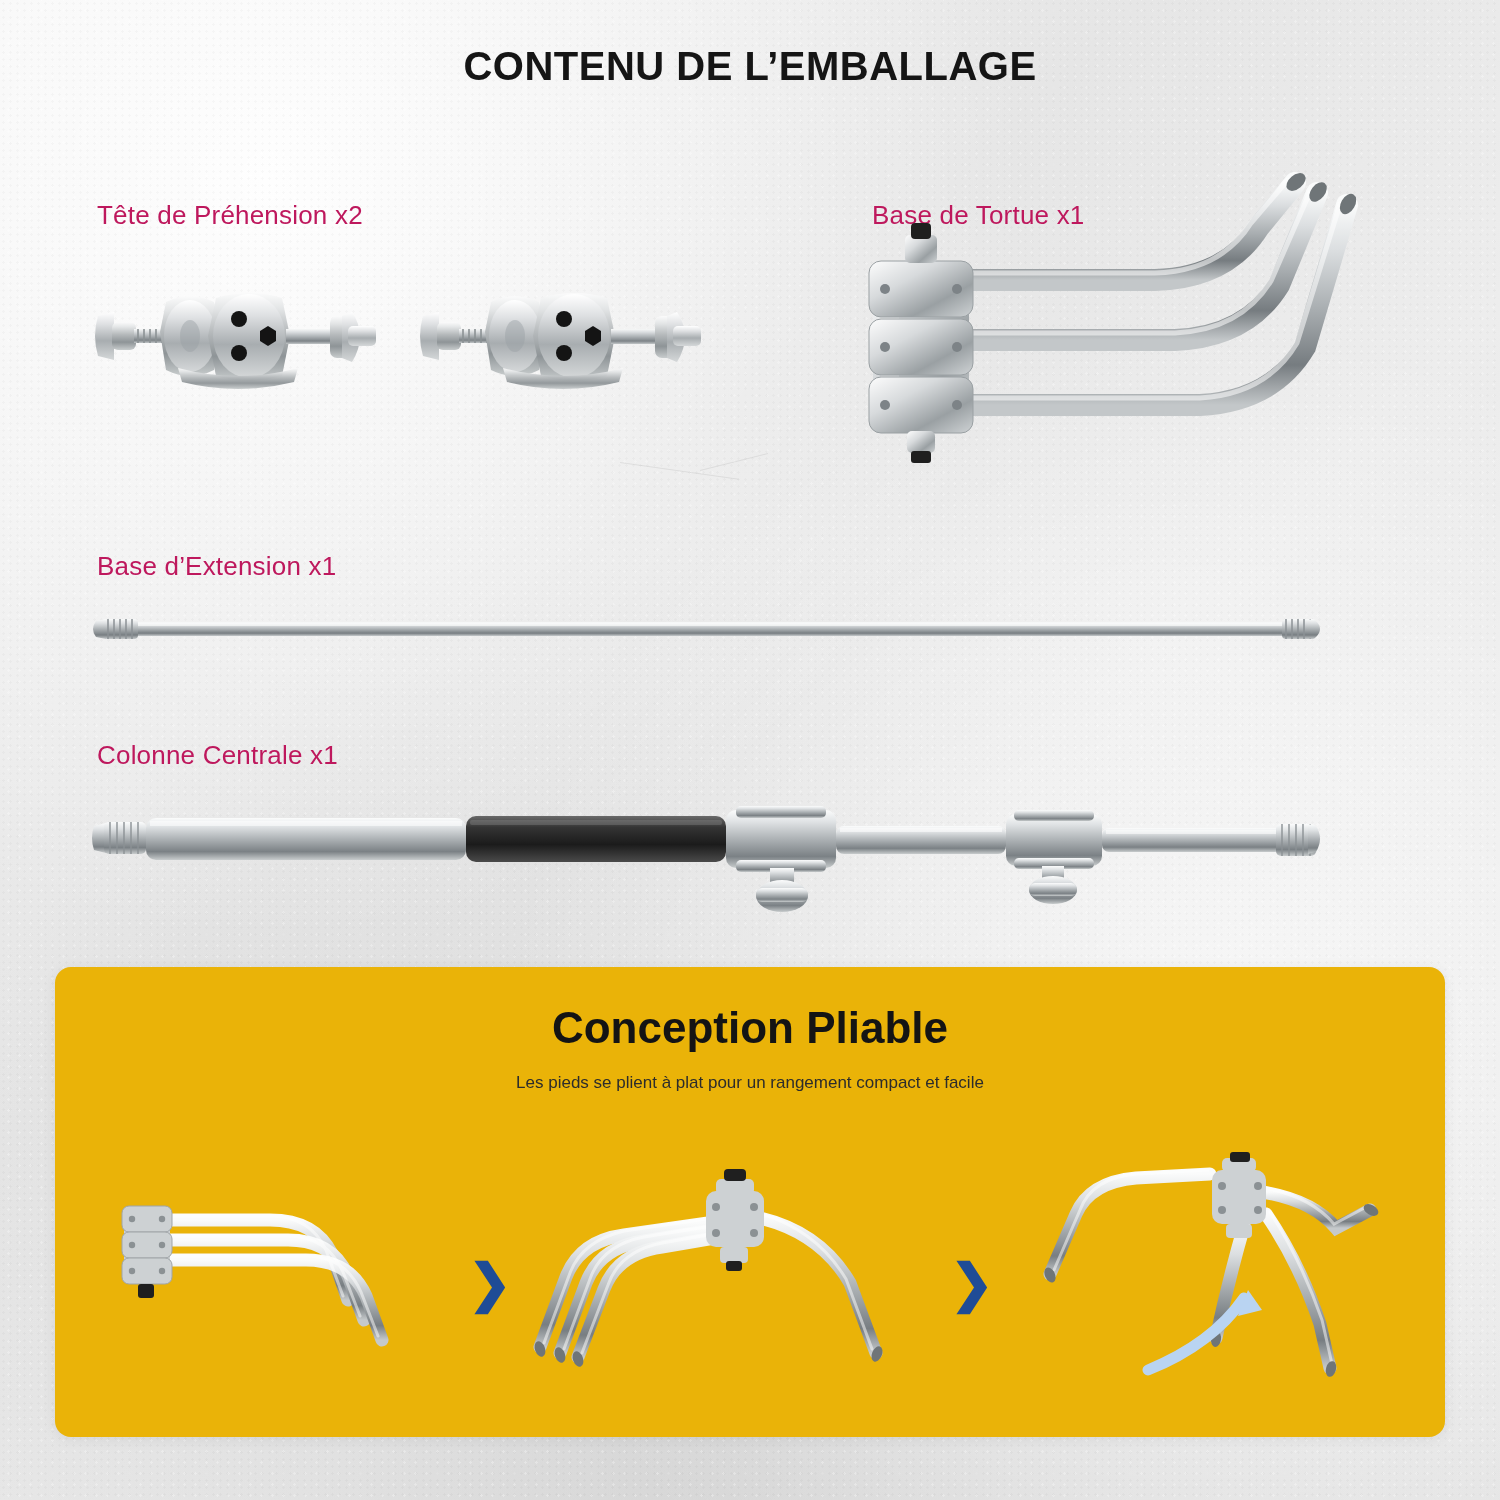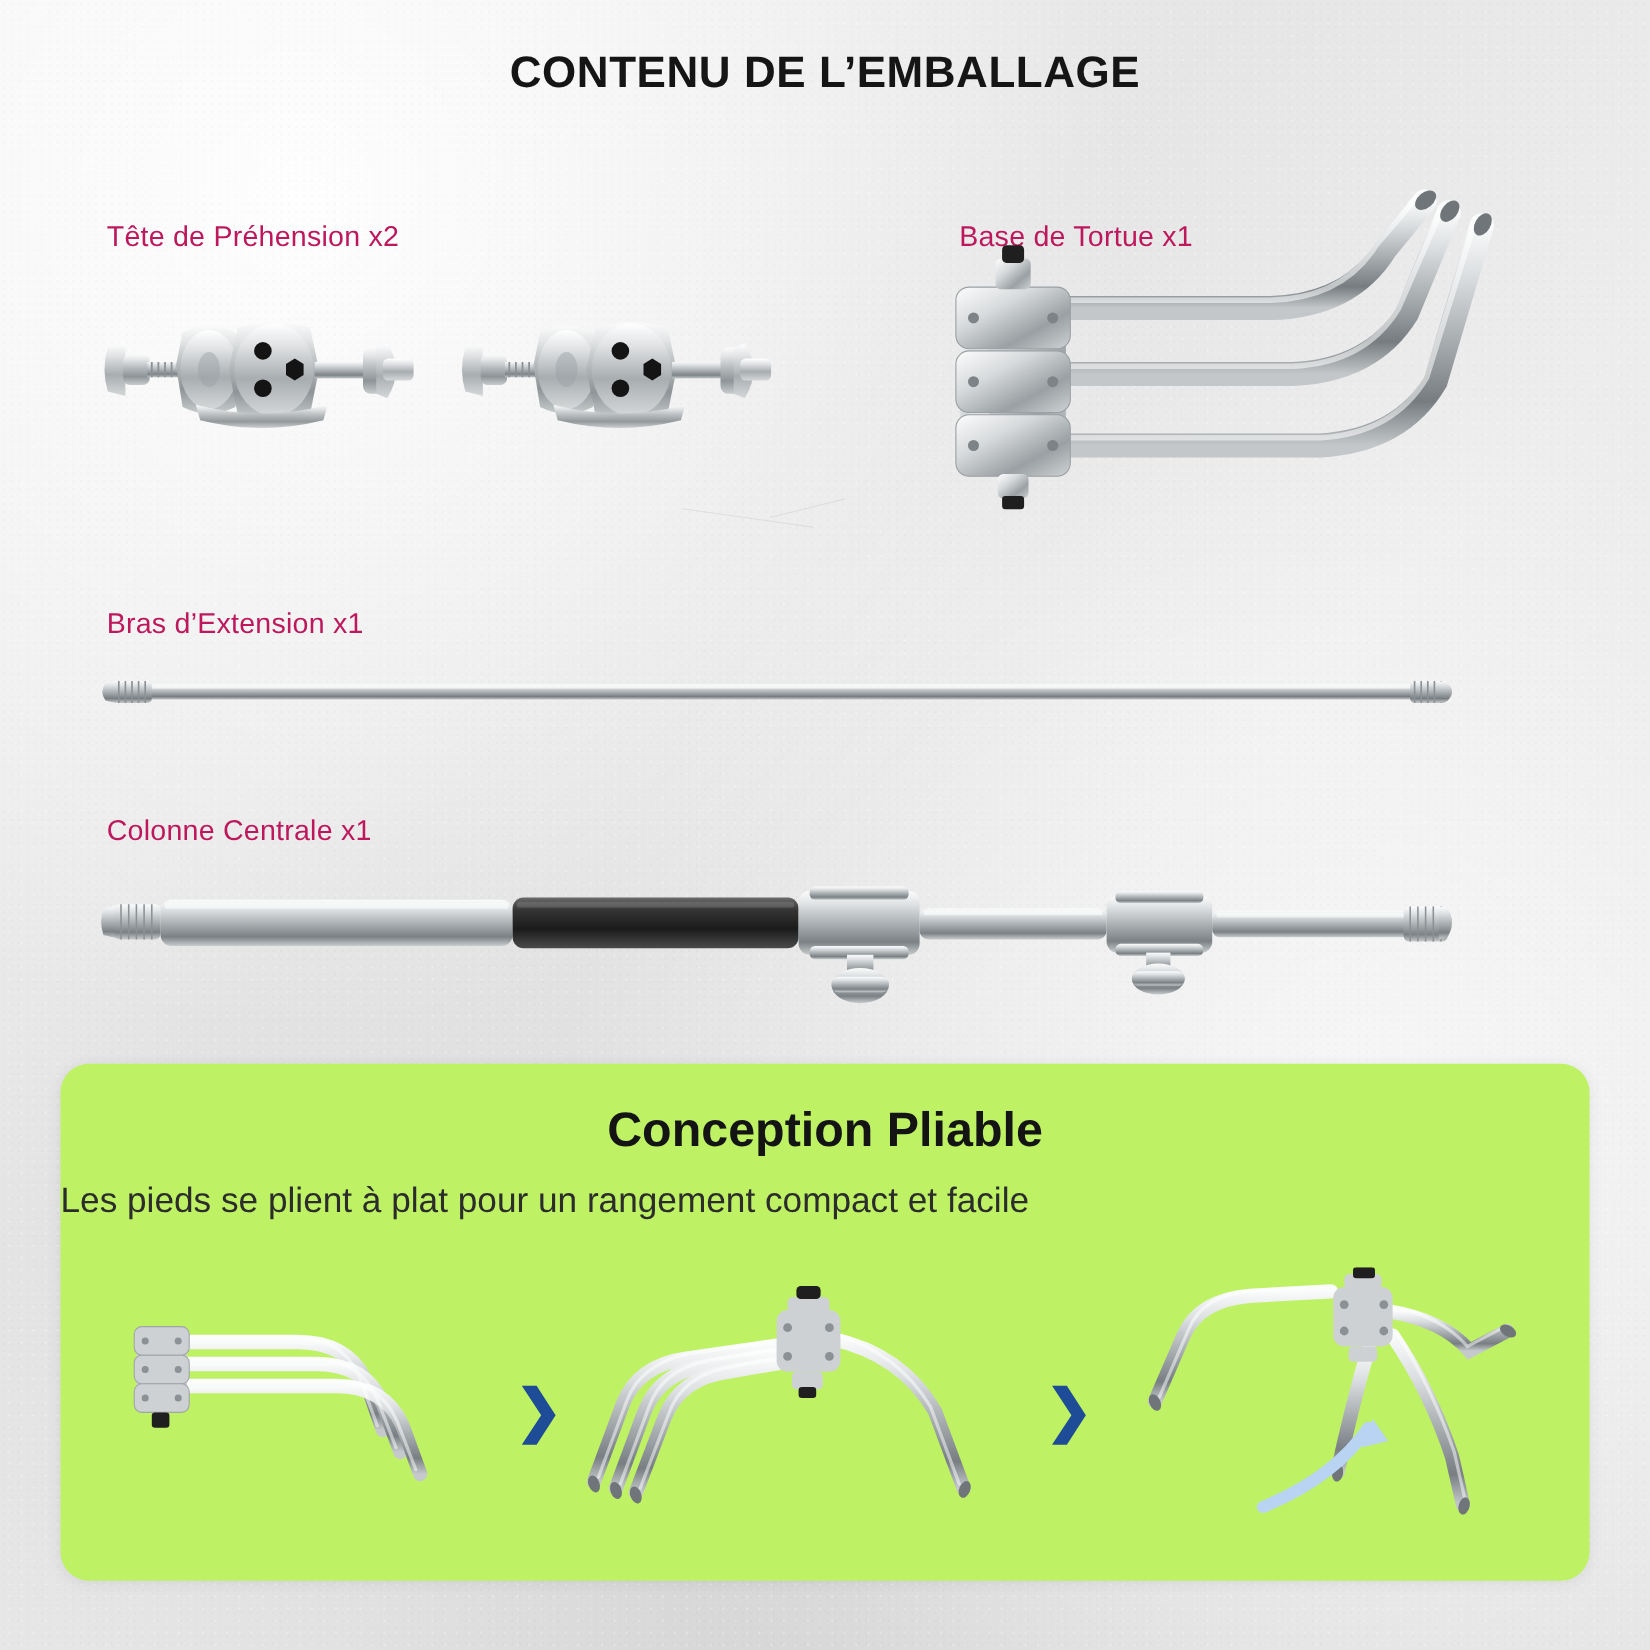--- a/index.html
+++ b/index.html
@@ -68,40 +68,41 @@
   
   .fig { position: absolute; }
 
   
   .card {
     position: absolute;
     left: 55px;
     top: 967px;
     width: 1390px;
     height: 470px;
-    background: #bef264;
-    border-radius: 26px;
+    background: #eab308;
+    border-radius: 16px;
     box-shadow: 0 2px 14px rgba(0,0,0,0.07);
   }
   .card-title {
     position: absolute;
     top: 36px;
     left: 0;
     width: 100%;
     text-align: center;
     font-size: 44px;
     font-weight: bold;
     color: #141414;
   }
   .card-sub {
     position: absolute;
     top: 106px;
     left: 0;
     width: 100%;
-    font-size: 32px;
+    text-align: center;
+    font-size: 17px;
     color: #2c2c2c;
   }
   .chev {
     position: absolute;
     font-size: 52px;
     font-weight: bold;
     color: #1f4c96;
     line-height: 1;
   }
 </style>
@@ -109,21 +110,21 @@
 <body>
 
 <div class="bg"></div>
 <div class="scratch" style="left:620px; top:462px; width:120px; transform:rotate(8deg);"></div>
 <div class="scratch" style="left:700px; top:470px; width:70px; transform:rotate(-14deg);"></div>
 
 <div class="headline">CONTENU DE L’EMBALLAGE</div>
 
 <div class="part-label" style="left:97px; top:200px;">Tête de Préhension x2</div>
 <div class="part-label" style="left:872px; top:200px;text-align:center;">Base de Tortue x1</div>
-<div class="part-label" style="left:97px; top:551px;">Bras d’Extension x1</div>
+<div class="part-label" style="left:97px; top:551px;">Base d’Extension x1</div>
 <div class="part-label" style="left:97px; top:740px;">Colonne Centrale x1</div>
 
 <svg class="fig" style="left:90px; top:272px;" width="300" height="130" viewBox="0 0 300 130">
   <defs>
     <linearGradient id="mv" x1="0" y1="0" x2="0" y2="1">
       <stop offset="0%" stop-color="#fbfbfb"></stop>
         <stop offset="18%" stop-color="#e3e5e6"></stop>
       <stop offset="45%" stop-color="#b5b9bb"></stop>
         <stop offset="72%" stop-color="#8e9497"></stop>
       <stop offset="100%" stop-color="#c8cccd"></stop>

